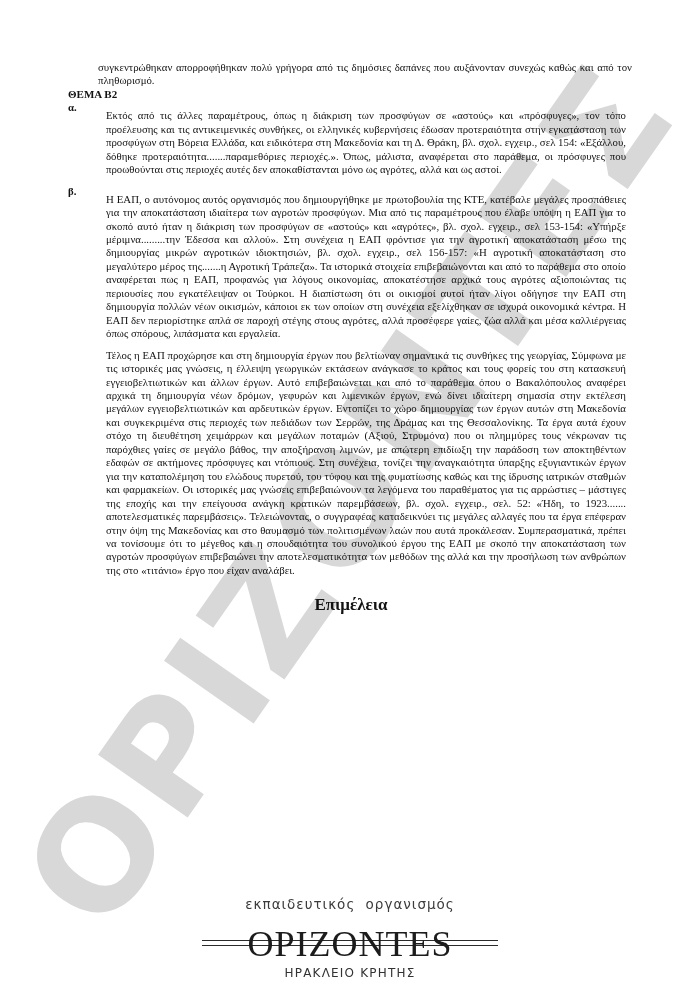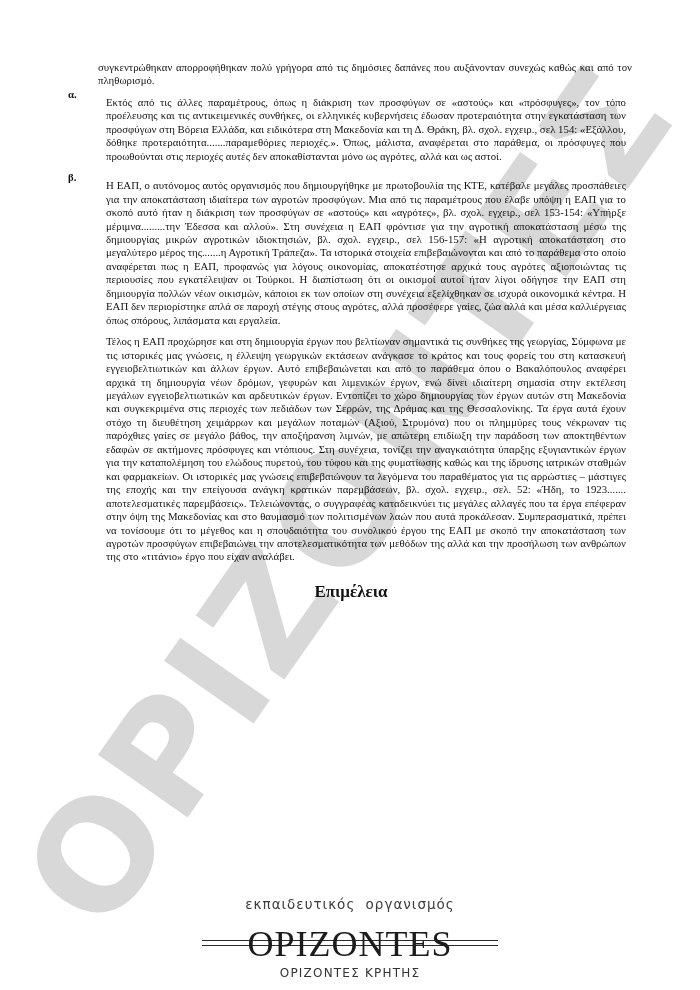--- a/index.html
+++ b/index.html
@@ -85,20 +85,21 @@
 <body>
 
 <div class="page">
 
   <div class="watermark">ΟΡΙΖΟΝΤΕΣ</div>
 
   <div class="content">
 
     <p class="intro">συγκεντρώθηκαν απορροφήθηκαν πολύ γρήγορα από τις δημόσιες δαπάνες που αυξάνονταν συνεχώς καθώς και από τον πληθωρισμό.</p>
 
+    <h3 class="sec-heading">ΘΕΜΑ Β2</h3>
 
     <div class="item">
       <span class="marker">α.</span>
       <div class="item-body">
         <p>Εκτός από τις άλλες παραμέτρους, όπως η διάκριση των προσφύγων σε «αστούς» και «πρόσφυγες», τον τόπο προέλευσης και τις αντικειμενικές συνθήκες, οι ελληνικές κυβερνήσεις έδωσαν προτεραιότητα στην εγκατάσταση των προσφύγων στη Βόρεια Ελλάδα, και ειδικότερα στη Μακεδονία και τη Δ. Θράκη, βλ. σχολ. εγχειρ., σελ 154: «Εξάλλου, δόθηκε προτεραιότητα.......παραμεθόριες περιοχές.». Όπως, μάλιστα, αναφέρεται στο παράθεμα, οι πρόσφυγες που προωθούνται στις περιοχές αυτές δεν αποκαθίστανται μόνο ως αγρότες, αλλά και ως αστοί.</p>
       </div>
     </div>
 
     <div class="item">
       <span class="marker">β.</span>
@@ -113,16 +114,16 @@
     </div>
 
   </div>
 
   <div class="footer">
     <div class="tagline">εκπαιδευτικός οργανισμός</div>
     <div class="logotype">
       <span class="logo-rules"></span>
       <span class="logo-text">OPIZONTES</span>
     </div>
-    <div class="location">ΟΡΙΖΟΝΤΕΣ ΚΡΗΤΗΣ</div>
+    <div class="location">ΗΡΑΚΛΕΙΟ ΚΡΗΤΗΣ</div>
   </div>
 
 </div>
 
 </body></html>

